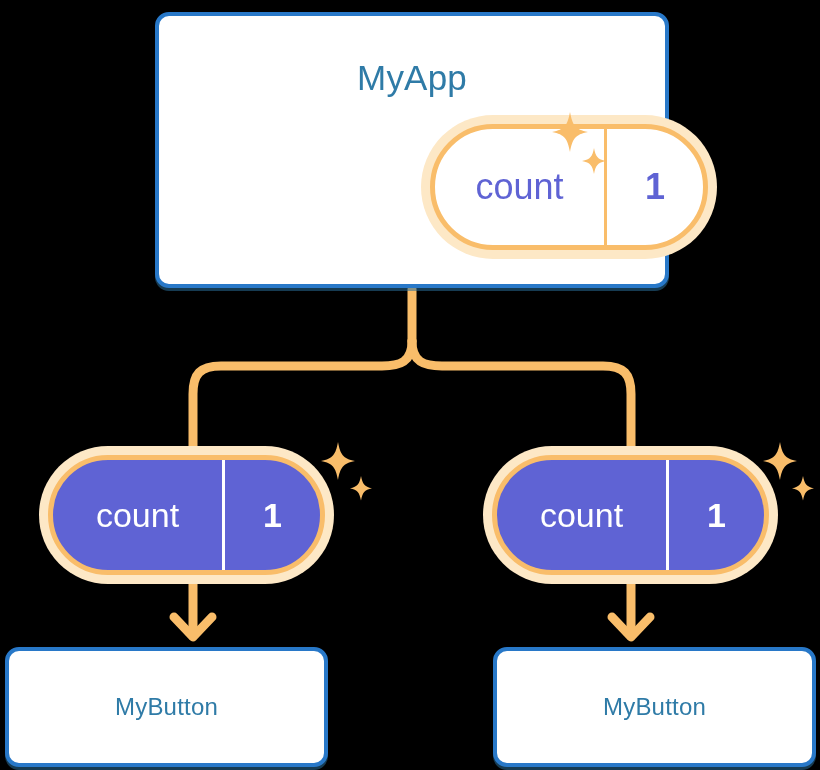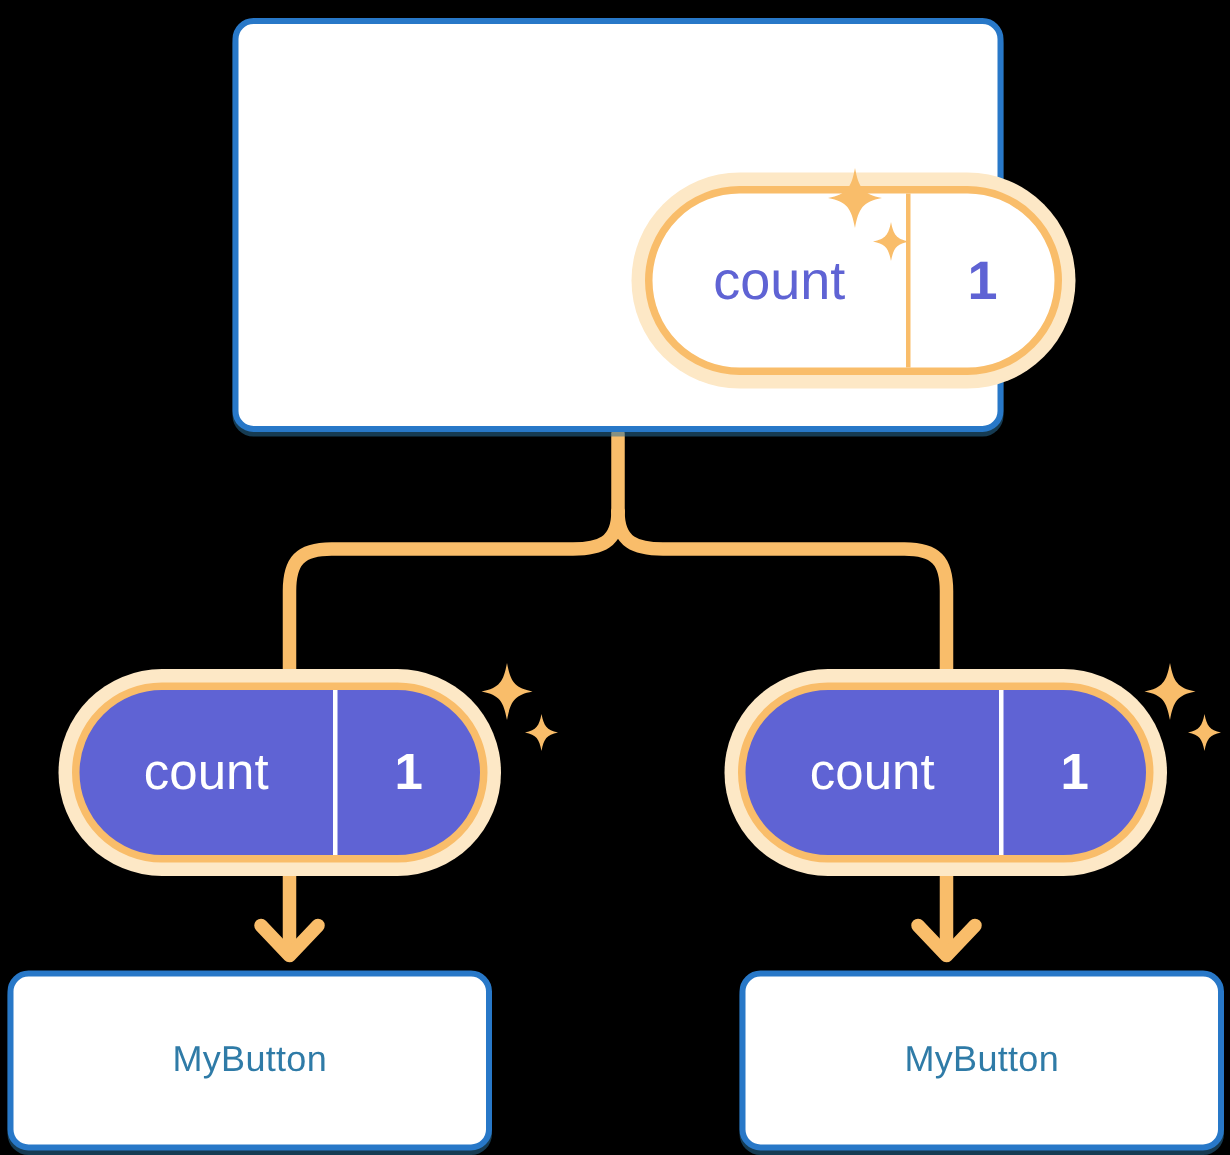--- a/index.html
+++ b/index.html
@@ -158,20 +158,21 @@
 
     <g fill="none" stroke="#f9bd6a" stroke-width="9" stroke-linecap="round" stroke-linejoin="round">
       <path d="M 193,577 L 193,636"></path>
       <path d="M 174,617 L 193,637 L 212,617"></path>
       <path d="M 631,577 L 631,636"></path>
       <path d="M 612,617 L 631,637 L 650,617"></path>
     </g>
   </svg>
 
   <div id="app-card" class="card">
+    <div class="card-title">MyApp</div>
 
     <div id="pill-app" class="pill pill-light">
       <div class="pill-key">count</div>
       <div class="pill-val">1</div>
     </div>
 
     <svg class="sparkle-group" style="left:385px; top:92px;" width="70" height="80" viewBox="0 0 70 80">
       <path class="star-big" fill="#f9bd6a" d="M26 4 C28.5 17 31 21.5 44 24 C31 26.5 28.5 31 26 44 C23.5 31 21 26.5 8 24 C21 21.5 23.5 17 26 4 Z"></path>
       <path class="star-small" fill="#f9bd6a" d="M50 40 C51.7 48.5 53.5 51.3 62 53 C53.5 54.7 51.7 57.5 50 66 C48.3 57.5 46.5 54.7 38 53 C46.5 51.3 48.3 48.5 50 40 Z"></path>
     </svg>

